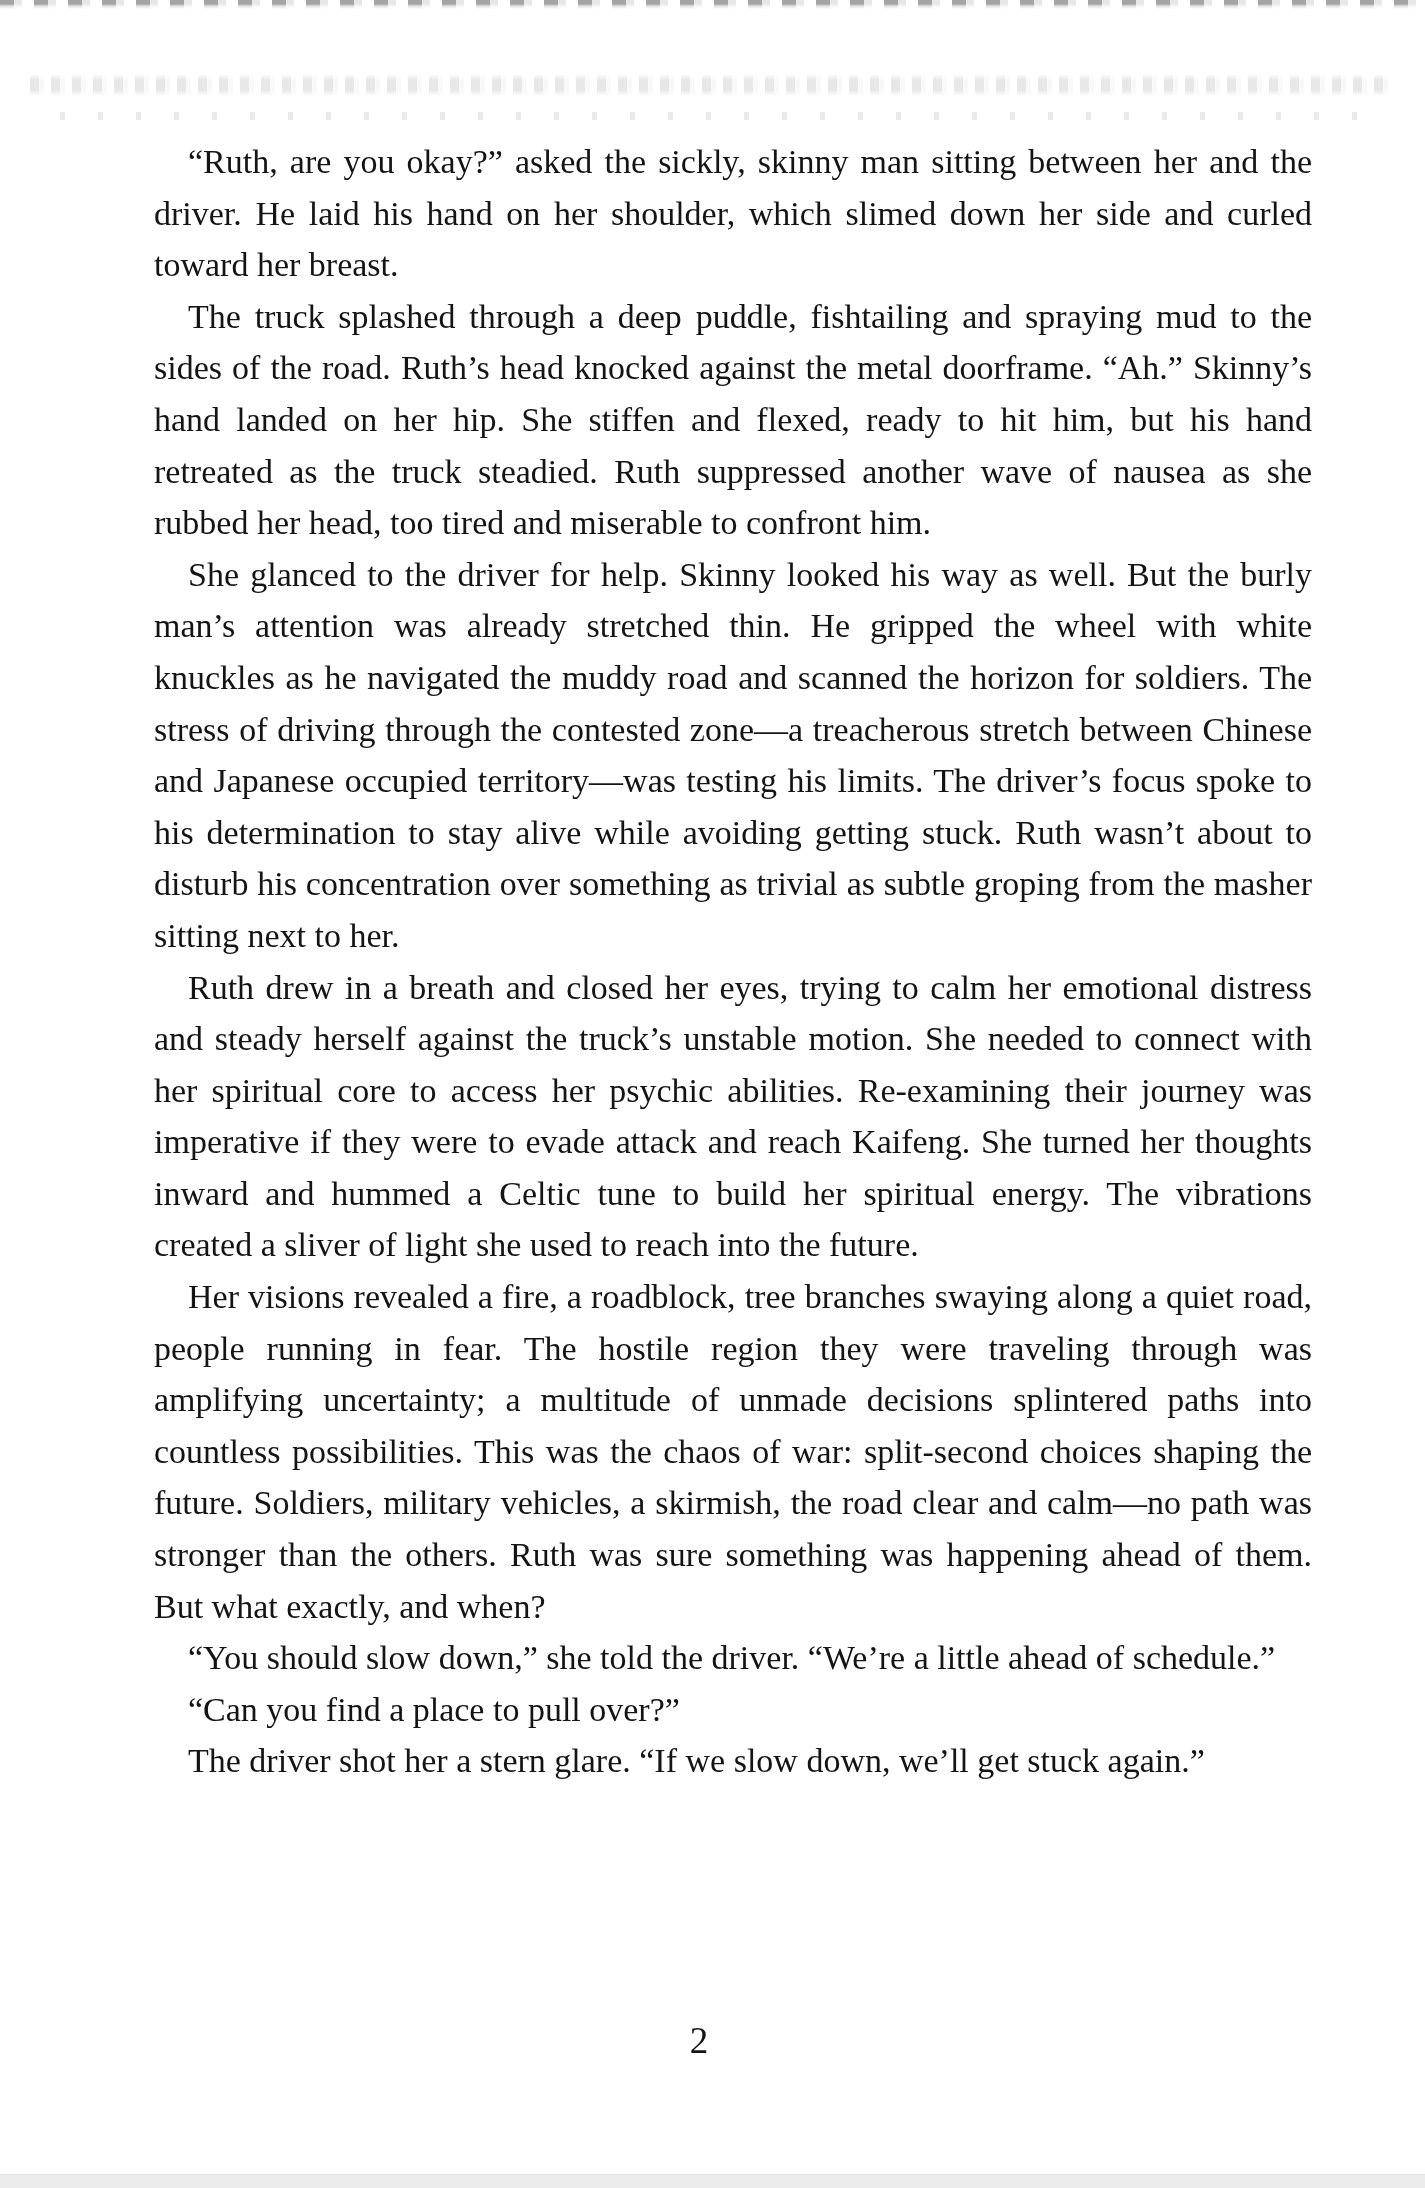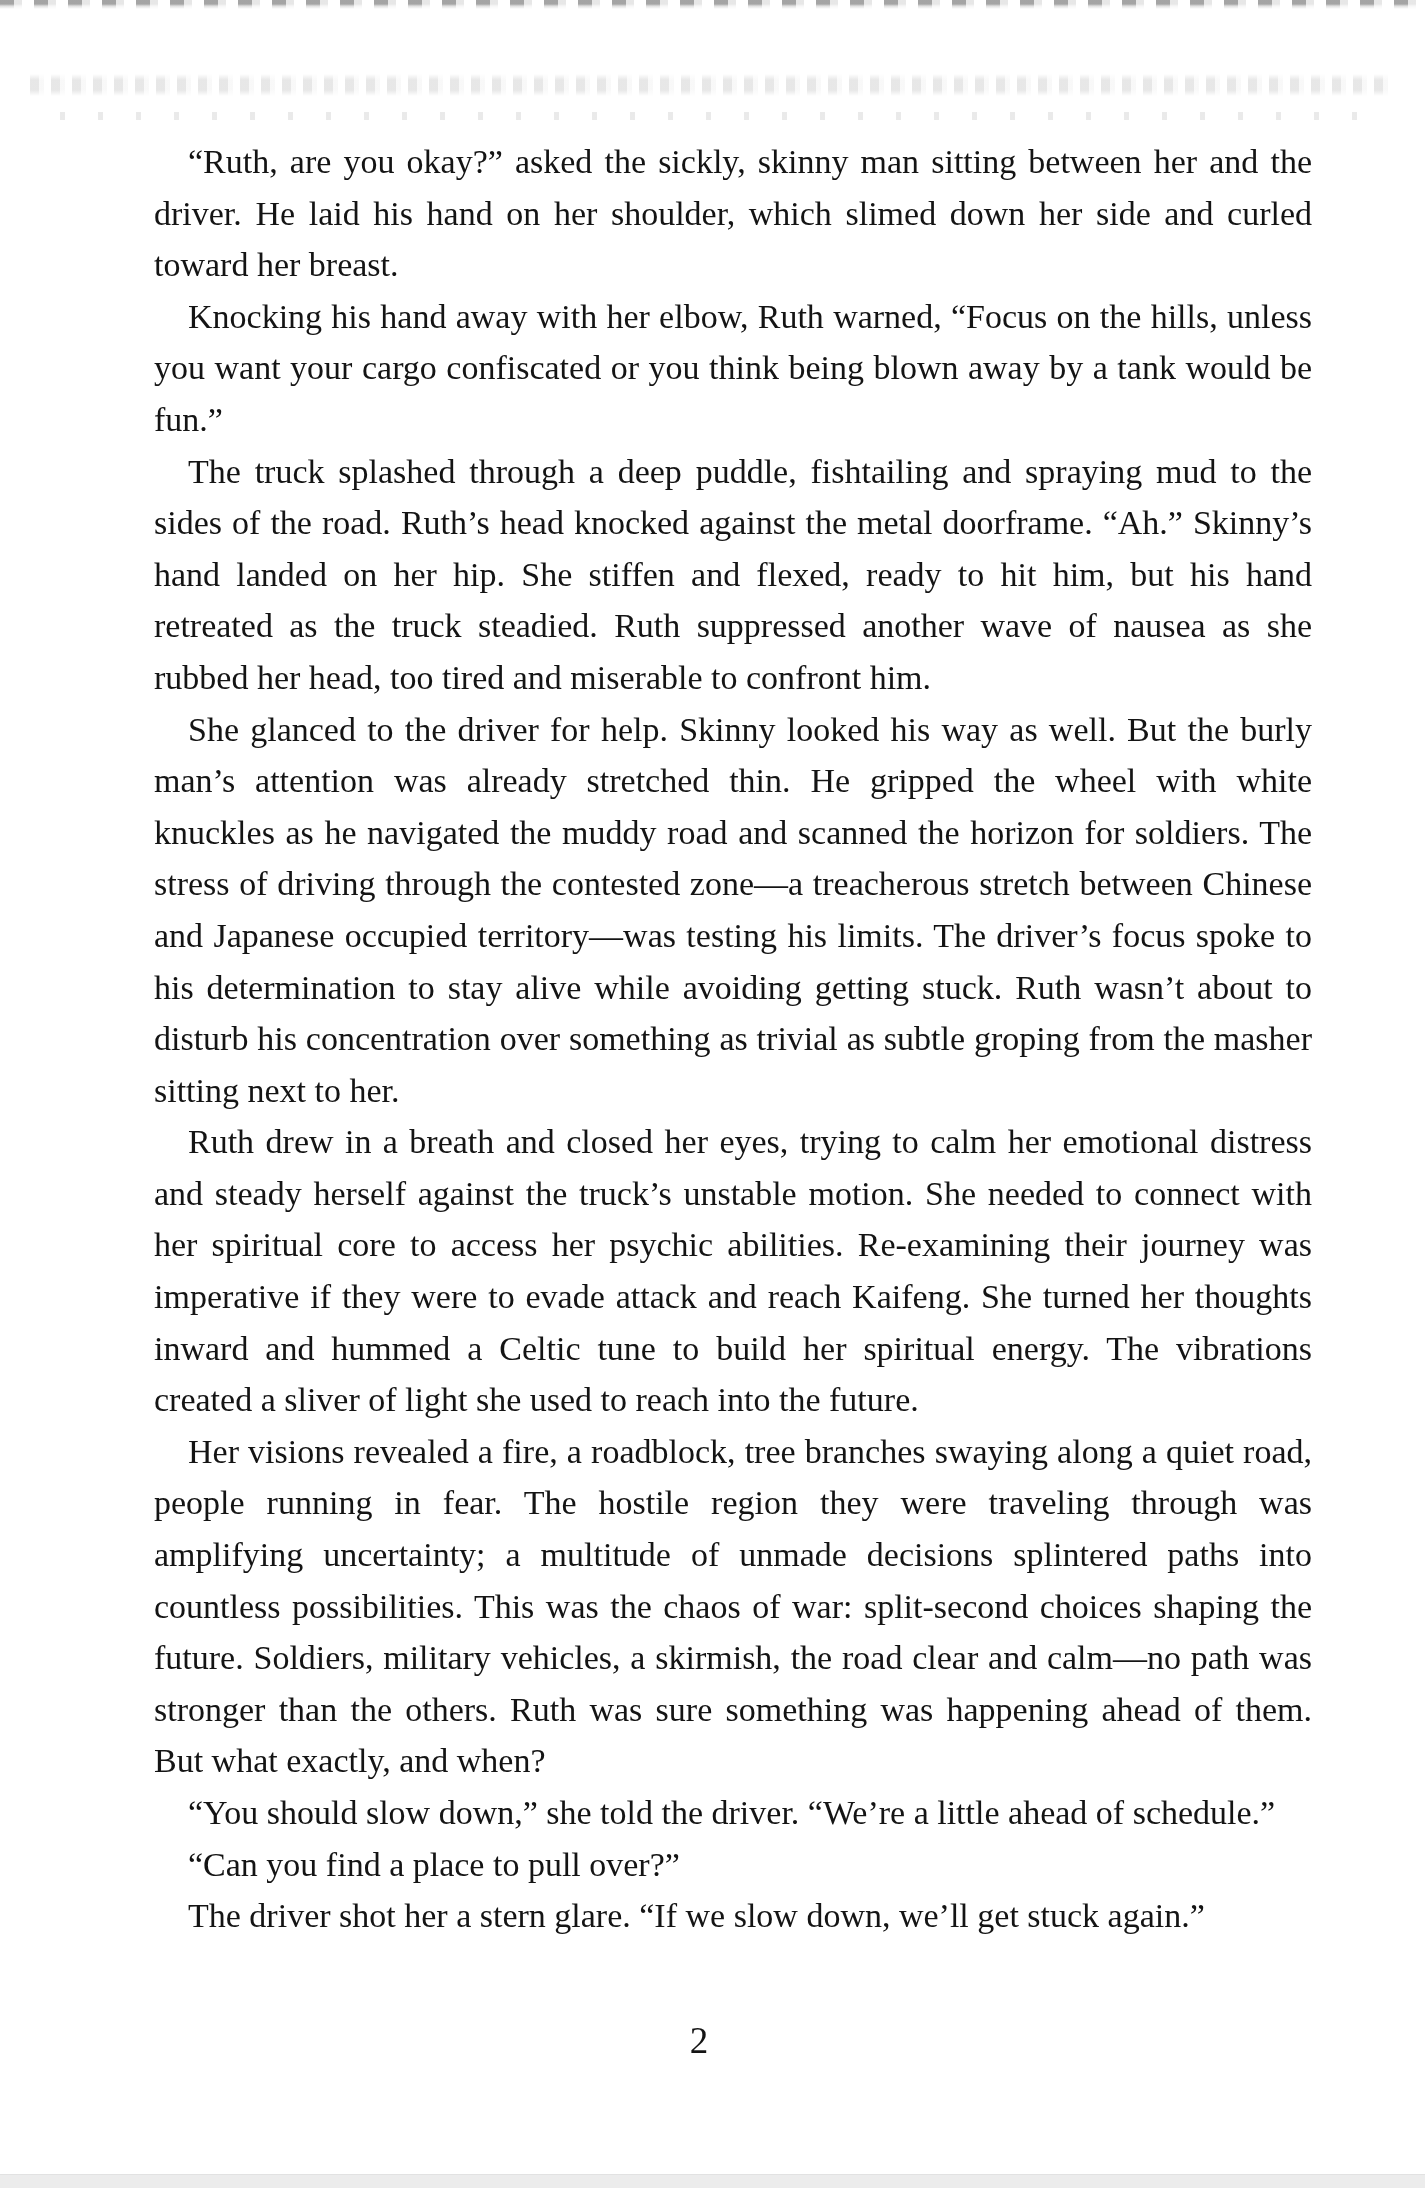--- a/index.html
+++ b/index.html
@@ -97,21 +97,20 @@
 <body>
 
 <div class="page">
 
   <div class="scan-top-edge"></div>
   <div class="scan-ghost-row"></div>
   <div class="scan-ghost-dashes"></div>
 
   <div class="text-block">
     <p>“Ruth, are you okay?” asked the sickly, skinny man sitting between her and the driver. He laid his hand on her shoulder, which slimed down her side and curled toward her breast.</p>
-    <p>Knocking his hand away with her elbow, Ruth warned, “Focus on the hills, unless you want your cargo confiscated or you think being blown away by a tank would be fun.”</p>
     <p>The truck splashed through a deep puddle, fishtailing and spraying mud to the sides of the road. Ruth’s head knocked against the metal doorframe. “Ah.” Skinny’s hand landed on her hip. She stiffen and flexed, ready to hit him, but his hand retreated as the truck steadied. Ruth suppressed another wave of nausea as she rubbed her head, too tired and miserable to confront him.</p>
     <p>She glanced to the driver for help. Skinny looked his way as well. But the burly man’s attention was already stretched thin. He gripped the wheel with white knuckles as he navigated the muddy road and scanned the horizon for soldiers. The stress of driving through the contested zone—a treacherous stretch between Chinese and Japanese occupied territory—was testing his limits. The driver’s focus spoke to his determination to stay alive while avoiding getting stuck. Ruth wasn’t about to disturb his concentration over something as trivial as subtle groping from the masher sitting next to her.</p>
     <p>Ruth drew in a breath and closed her eyes, trying to calm her emotional distress and steady herself against the truck’s unstable motion. She needed to connect with her spiritual core to access her psychic abilities. Re-examining their journey was imperative if they were to evade attack and reach Kaifeng. She turned her thoughts inward and hummed a Celtic tune to build her spiritual energy. The vibrations created a sliver of light she used to reach into the future.</p>
     <p>Her visions revealed a fire, a roadblock, tree branches swaying along a quiet road, people running in fear. The hostile region they were traveling through was amplifying uncertainty; a multitude of unmade decisions splintered paths into countless possibilities. This was the chaos of war: split-second choices shaping the future. Soldiers, military vehicles, a skirmish, the road clear and calm—no path was stronger than the others. Ruth was sure something was happening ahead of them. But what exactly, and when?</p>
     <p>“You should slow down,” she told the driver. “We’re a little ahead of schedule.”</p>
     <p>“Can you find a place to pull over?”</p>
     <p>The driver shot her a stern glare. “If we slow down, we’ll get stuck again.”</p>
   </div>
 
   <div class="folio">2</div>

